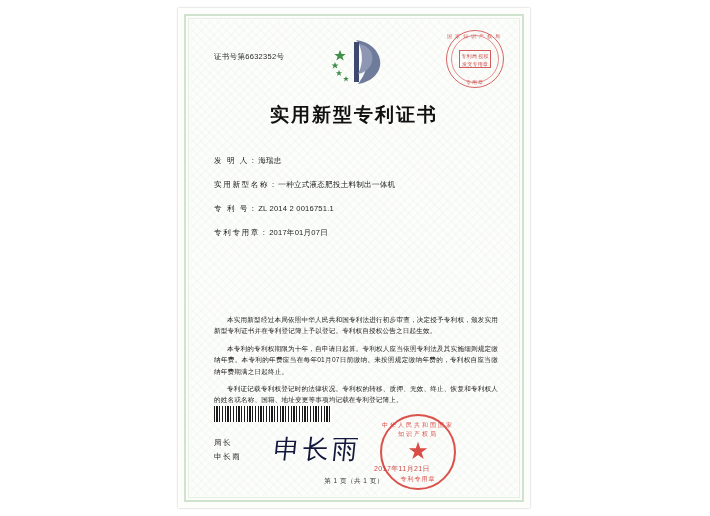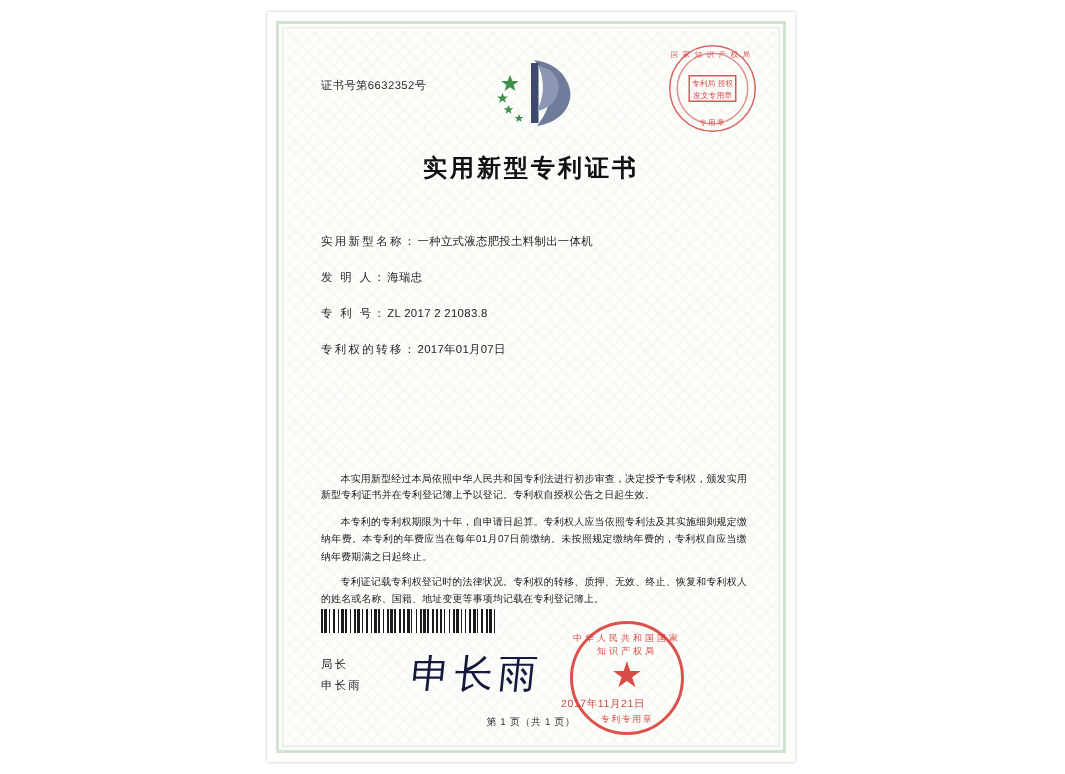--- a/index.html
+++ b/index.html
@@ -138,21 +138,21 @@
     opacity: 0.85;
   }
 
   .title {
     position: absolute;
     left: 0;
     top: 94px;
     width: 352px;
     text-align: center;
     font-family: "DejaVu Sans", sans-serif;
-    font-size: 16px;
+    font-size: 19px;
     font-weight: bold;
     color: #111111;
     letter-spacing: 2px;
   }
 
   .fields {
     position: absolute;
     left: 36px;
     top: 148px;
     width: 286px;
@@ -315,30 +315,30 @@
       <div class="st-arc">国家知识产权局</div>
       <div class="st-center">专利局
 授权发文专用章</div>
       <div class="st-bottom">专用章</div>
     </div>
 
     <div class="title">实用新型专利证书</div>
 
     <div class="fields">
       <div class="field">
+        <span class="lbl">发  明  人：</span><span class="val">海瑞忠</span>
+      </div>
+      <div class="field">
         <span class="lbl">实用新型名称：</span><span class="val">一种立式液态肥投土料制出一体机</span>
       </div>
       <div class="field">
-        <span class="lbl">发  明  人：</span><span class="val">海瑞忠</span>
+        <span class="lbl">专  利  号：</span><span class="val">ZL 2014 2 0016751.1</span>
       </div>
       <div class="field">
-        <span class="lbl">专  利  号：</span><span class="val">ZL 2017 2 21083.8</span>
-      </div>
-      <div class="field">
-        <span class="lbl">专利权的转移：</span><span class="val">2017年01月07日</span>
+        <span class="lbl">专利专用章：</span><span class="val">2017年01月07日</span>
       </div>
     </div>
 
     <div class="body-text">
       <p>本实用新型经过本局依照中华人民共和国专利法进行初步审查，决定授予专利权，颁发实用新型专利证书并在专利登记簿上予以登记。专利权自授权公告之日起生效。</p>
       <p>本专利的专利权期限为十年，自申请日起算。专利权人应当依照专利法及其实施细则规定缴纳年费。本专利的年费应当在每年01月07日前缴纳。未按照规定缴纳年费的，专利权自应当缴纳年费期满之日起终止。</p>
       <p>专利证记载专利权登记时的法律状况。专利权的转移、质押、无效、终止、恢复和专利权人的姓名或名称、国籍、地址变更等事项均记载在专利登记簿上。</p>
     </div>
 
     <div class="barcode"></div>

